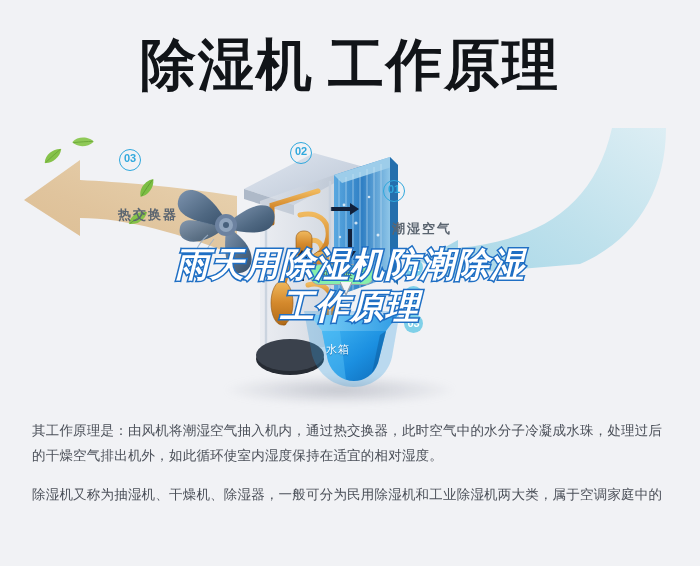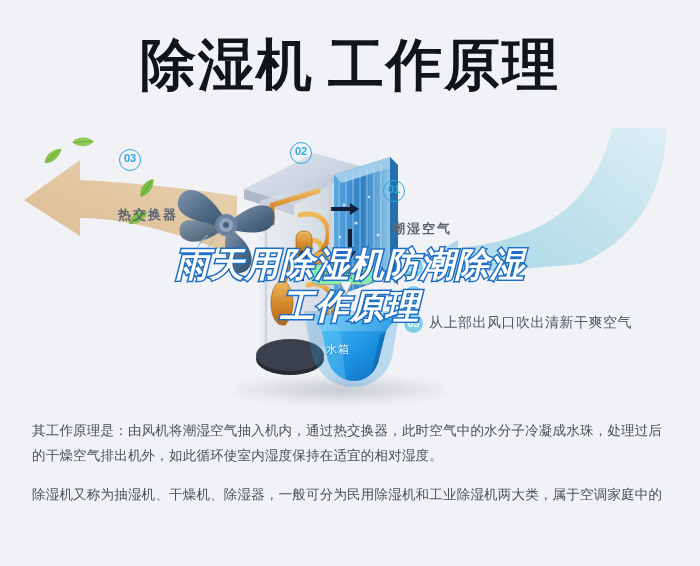--- a/index.html
+++ b/index.html
@@ -349,21 +349,20 @@
 
   <div class="steps">
     <div class="step">
       <div class="step-badge">01</div>
     </div>
     <div class="step">
       <div class="step-badge">02</div>
     </div>
     <div class="step">
       <div class="step-badge">03</div>
-      <div class="step-text">从上部出风口吹出清新干爽空气</div>
     </div>
   </div>
 
   <div class="watermark">
     <div class="wm-line"><span>雨天用除湿机防潮除湿</span></div>
     <div class="wm-line"><span>工作原理</span></div>
   </div>
 
   <div class="body-text">
     <p>其工作原理是：由风机将潮湿空气抽入机内，通过热交换器，此时空气中的水分子冷凝成水珠，处理过后的干燥空气排出机外，如此循环使室内湿度保持在适宜的相对湿度。</p>

